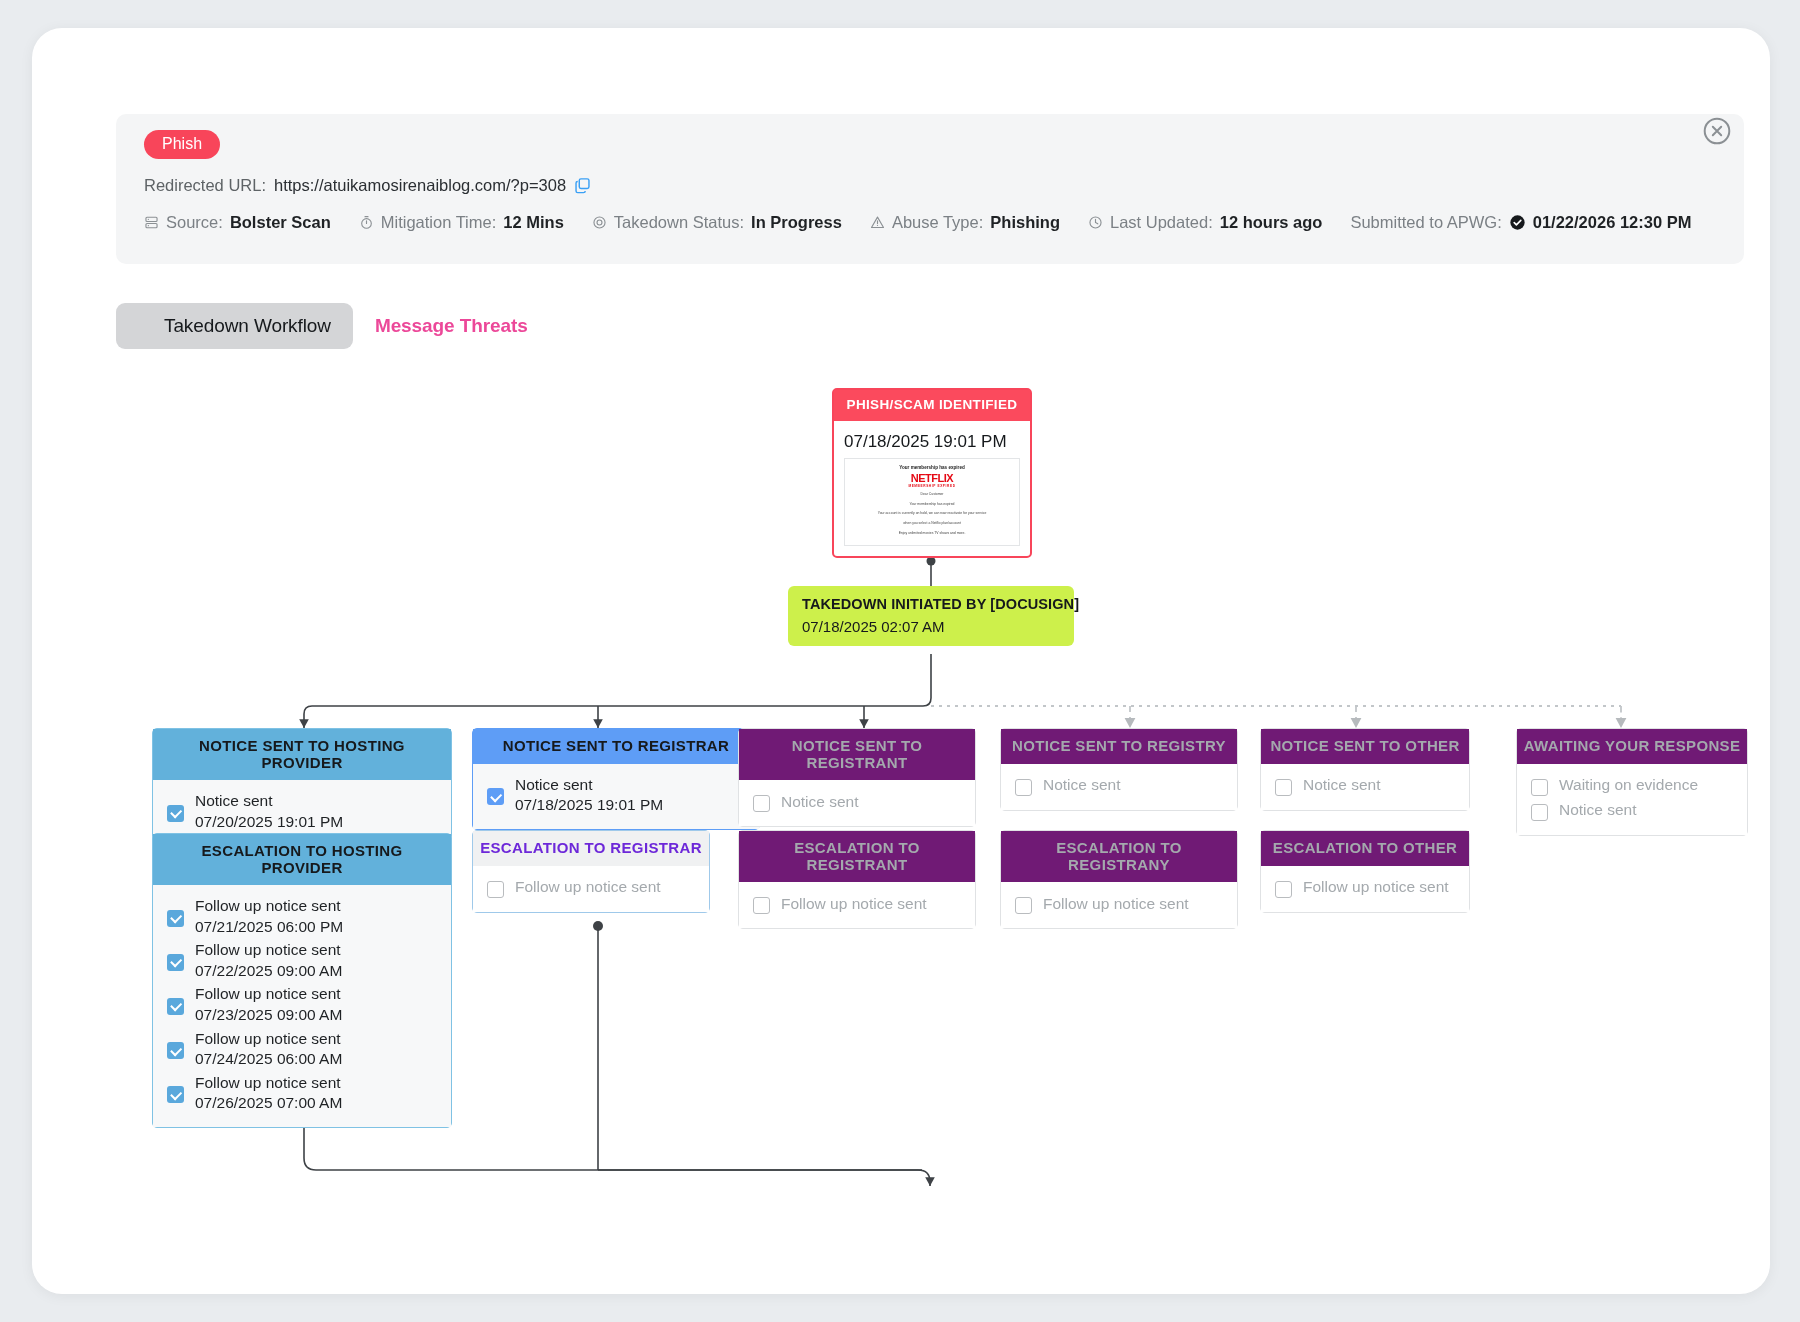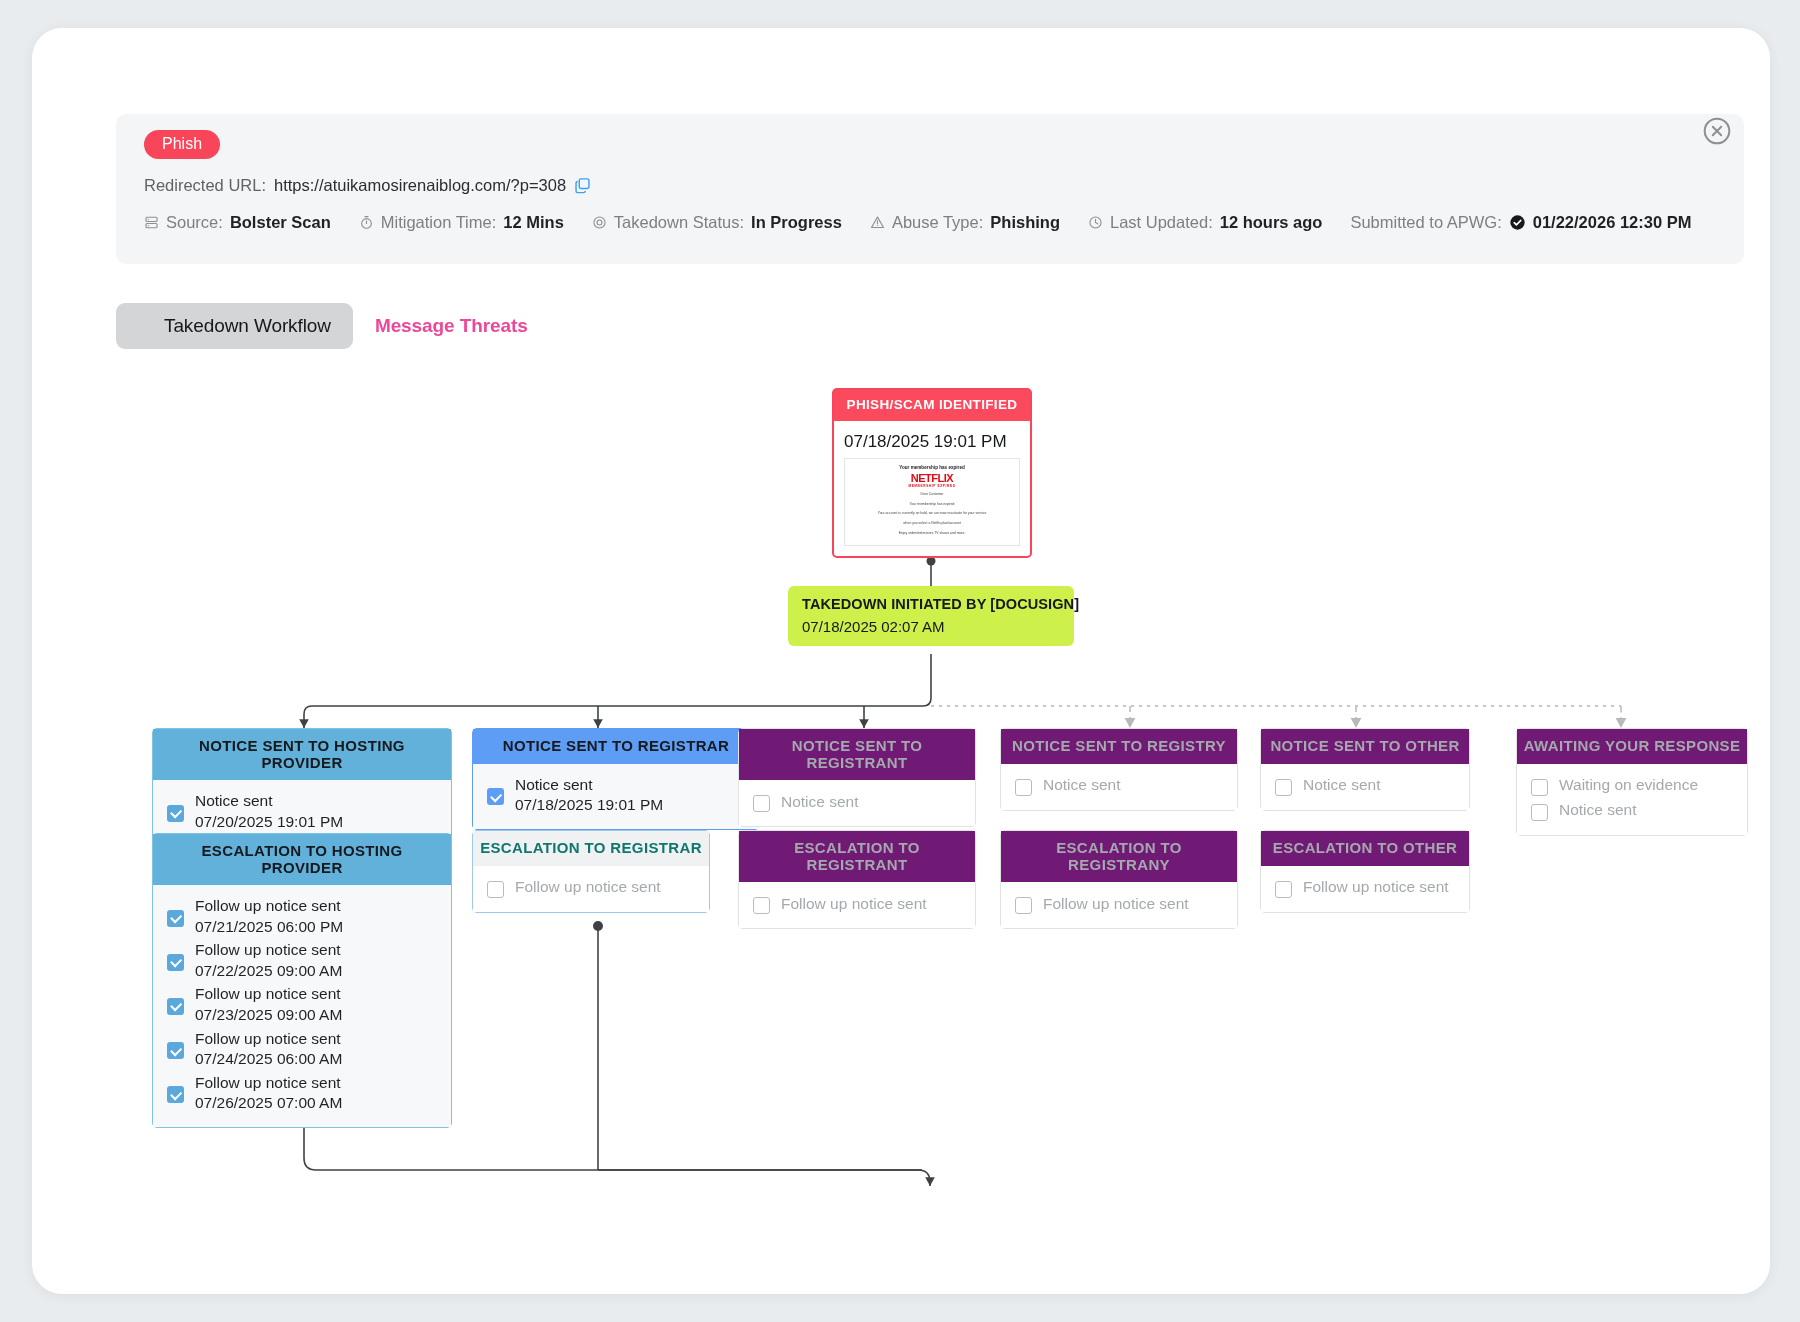--- a/index.html
+++ b/index.html
@@ -115,21 +115,21 @@
   .n-box.active-1 { border: 1px solid #7fc2e4; }
   .n-box.active-1 .nd-head { background: #62b1db; color: #16191c; }
   .n-box.active-1 .nd-body { background: #f7f8f9; }
   .n-box.active-2 { border: 1px solid #5e9df6; }
   .n-box.active-2 .nd-head { background: #5e9df6; color: #16191c; }
   .n-box.active-2 .nd-body { background: #f7f8f9; }
   .n-box.dim { border: 1px solid #e0e2e4; }
   .n-box.dim .nd-head { background: #701a75; color: #a4a9ad; }
   .n-box.dim .nd-body { background: #fff; }
   .n-box.dim-blue { border: 1px solid #9fc9ea; }
-  .n-box.dim-blue .nd-head { background: #f0f1f2; color: #0f766e; }
+  .n-box.dim-blue .nd-head { background: #f0f1f2; color: #6d28d9; }
   .n-box.dim-blue .nd-body { background: #fff; }
 
   .chk-row { display: flex; align-items: center; gap: 11px; margin-bottom: 5px; }
   .chk-row:last-child { margin-bottom: 0; }
   .cb { width: 17px; height: 17px; border-radius: 3px; flex: 0 0 17px; margin-top: 3px; position: relative; }
   .cb.on { background: #5aa8dc; }
   .cb.on2 { background: #5e9df6; }
   .cb.on::after, .cb.on2::after {
     content: ""; position: absolute; left: 4px; top: 4.5px;
     width: 8px; height: 4.5px; border-left: 2px solid #fff; border-bottom: 2px solid #fff;

